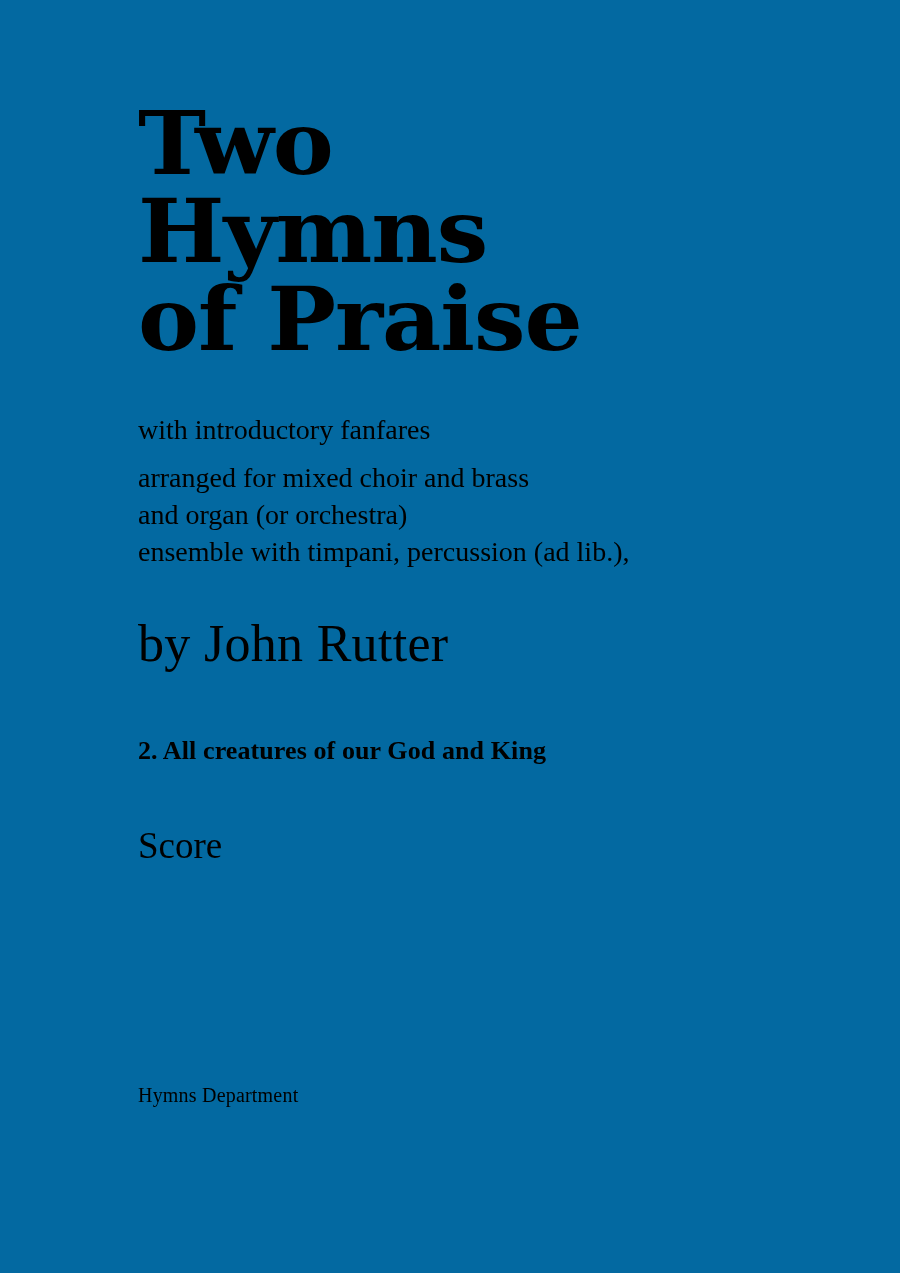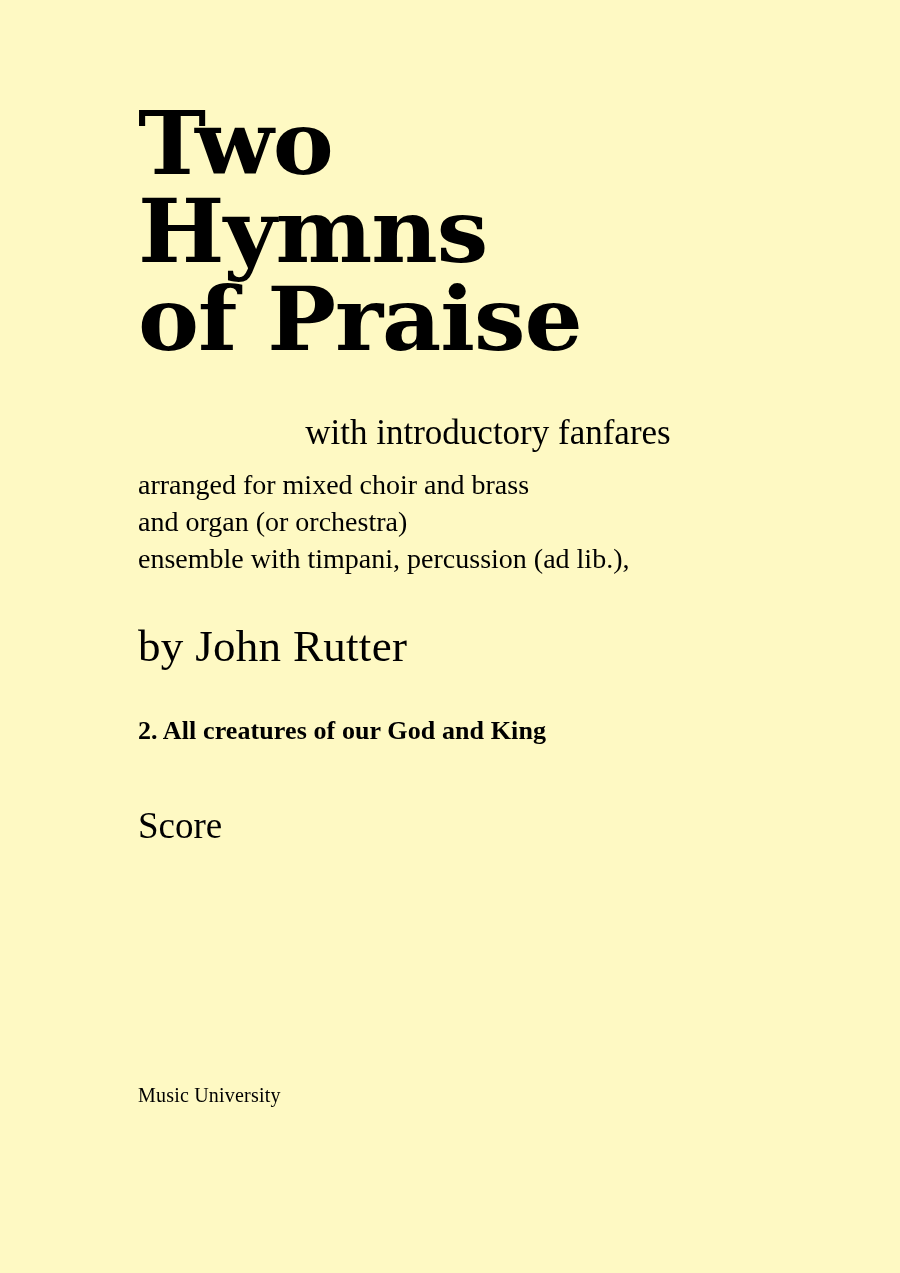--- a/index.html
+++ b/index.html
@@ -15,21 +15,21 @@
     color: #000000;
     overflow: hidden;
   }
 
   .page {
     position: absolute;
     top: 0;
     left: 0;
     width: 900px;
     height: 1273px;
-    background: #fef9c3;
+    background: #0369a1;
   }
 
   .content {
     position: absolute;
     left: 138px;
     top: 100px;
     width: 700px;
   }
 
   
@@ -48,44 +48,43 @@
     white-space: nowrap;
     transform: scaleX(1.04);
     transform-origin: left center;
   }
   .title-line-1 { font-size: 88px; }
   .title-line-2 { font-size: 88px; margin-top: 2px; }
   .title-line-3 { font-size: 88px; margin-top: 2px; }
 
   
   .subtitle {
-    font-size: 35px;
+    font-size: 28px;
     line-height: 1.05;
     margin-top: 52px;
-    text-align: center;
   }
   .scoring {
     font-size: 28px;
     line-height: 1.32;
     margin-top: 16px;
     max-width: 620px;
   }
   .scoring div { white-space: nowrap; }
 
   .composer {
-    font-size: 45px;
+    font-size: 52px;
     line-height: 1.1;
     margin-top: 44px;
     letter-spacing: 0.3px;
   }
 
   .movement {
     font-size: 26px;
     font-weight: bold;
-    margin-top: 44px;
+    margin-top: 64px;
     letter-spacing: 0.1px;
   }
 
   .score-label {
     font-size: 37px;
     margin-top: 58px;
   }
 
   
   .publisher {
@@ -128,16 +127,16 @@
 
     <div class="composer">by John Rutter</div>
 
     <div class="movement">2. All creatures of our God and King</div>
 
     <div class="score-label">Score</div>
 
   </div>
 
   <div class="publisher">
-    <div class="publisher-dept">Music University</div>
+    <div class="publisher-dept">Hymns Department</div>
   </div>
 
 </div>
 
 </body></html>

